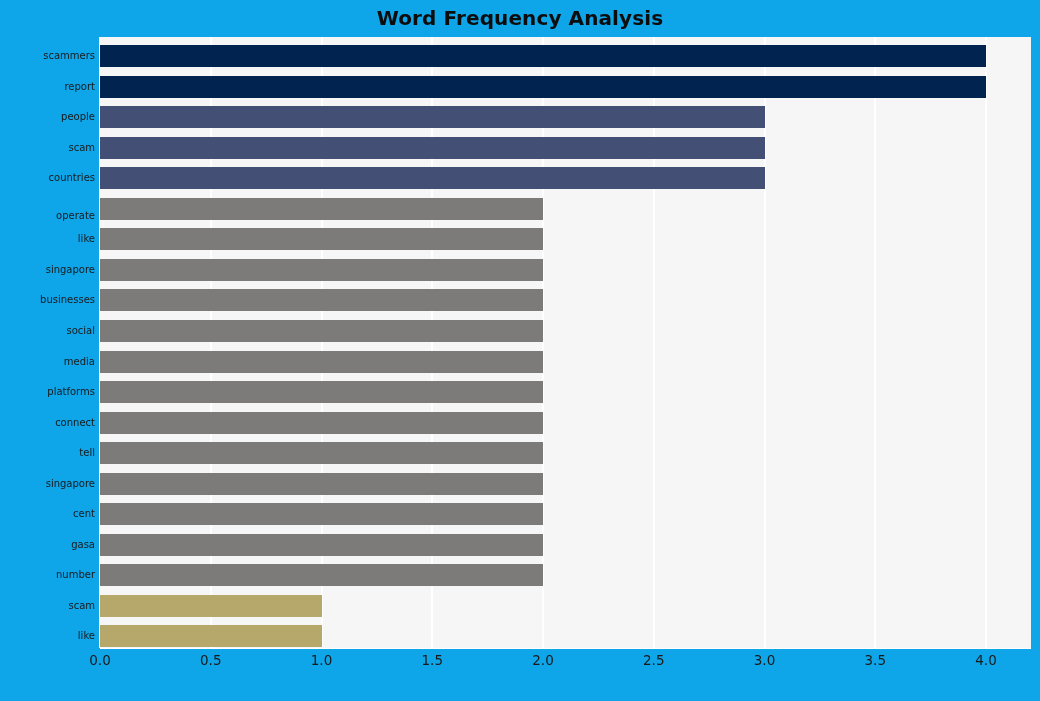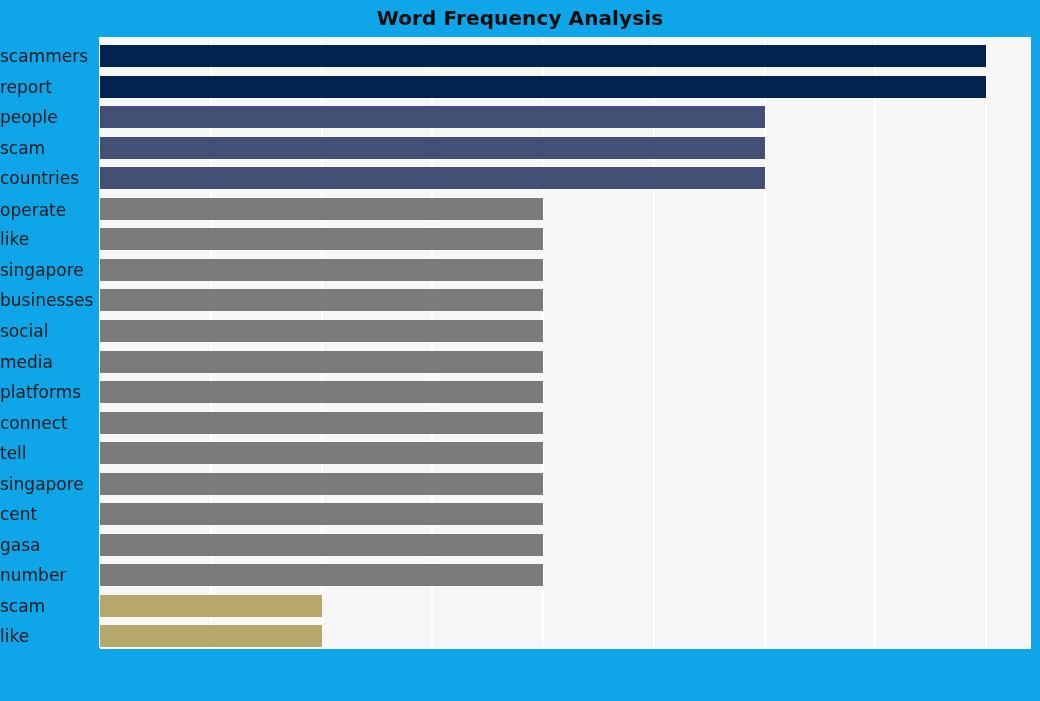--- a/index.html
+++ b/index.html
@@ -71,21 +71,22 @@
     position: absolute;
     left: 0;
     top: 37px;
     width: 95px;
     height: 611px;
   }
   .ylabel {
     position: absolute;
     right: 0;
     width: 95px;
-    font-size: 17px;
+    text-align: right;
+    font-size: 10px;
     color: #1a1a1a;
     line-height: 14px;
     white-space: nowrap;
   }
 
   
   #xaxis-line {
     position: absolute;
     left: 100px;
     top: 648px;
@@ -160,33 +161,44 @@
         <div class="bar" title="give: 1" style="top: 588.45px; width: 221.5px; background: rgb(182, 168, 106);"></div>
       </div>
   </div>
 
   <div id="ylabels">
       <div class="ylabel" style="top: 12px;">scammers</div>
       <div class="ylabel" style="top: 42.55px;">report</div>
       <div class="ylabel" style="top: 73.1px;">people</div>
       <div class="ylabel" style="top: 103.65px;">scam</div>
       <div class="ylabel" style="top: 134.2px;">countries</div>
-      <div class="ylabel" style="top: 166px;">operate</div>
+      <div class="ylabel" style="top: 172px;">operate</div>
       <div class="ylabel" style="top: 195.3px;">like</div>
       <div class="ylabel" style="top: 225.85px;">singapore</div>
       <div class="ylabel" style="top: 256.4px;">businesses</div>
       <div class="ylabel" style="top: 286.95px;">social</div>
       <div class="ylabel" style="top: 317.5px; margin-left: 21px;">media</div>
       <div class="ylabel" style="top: 348.05px;">platforms</div>
       <div class="ylabel" style="top: 378.6px;">connect</div>
       <div class="ylabel" style="top: 409.15px;">tell</div>
       <div class="ylabel" style="top: 439.7px;">singapore</div>
       <div class="ylabel" style="top: 470.25px;">cent</div>
       <div class="ylabel" style="top: 500.8px;">gasa</div>
       <div class="ylabel" style="top: 531.35px;">number</div>
       <div class="ylabel" style="top: 561.9px;">scam</div>
       <div class="ylabel" style="top: 592.45px;">like</div>
     </div>
 
   <div id="xaxis-line"></div>
+  <div id="xticks">
+      <div class="xtick" style="left: 100px;">0.0</div>
+      <div class="xtick" style="left: 210.75px;">0.5</div>
+      <div class="xtick" style="left: 321.5px;">1.0</div>
+      <div class="xtick" style="left: 432.25px;">1.5</div>
+      <div class="xtick" style="left: 543px;">2.0</div>
+      <div class="xtick" style="left: 653.75px;">2.5</div>
+      <div class="xtick" style="left: 764.5px;">3.0</div>
+      <div class="xtick" style="left: 875.25px;">3.5</div>
+      <div class="xtick" style="left: 986px;">4.0</div>
+    </div>
 
 
 </div>
 
 </body></html>

